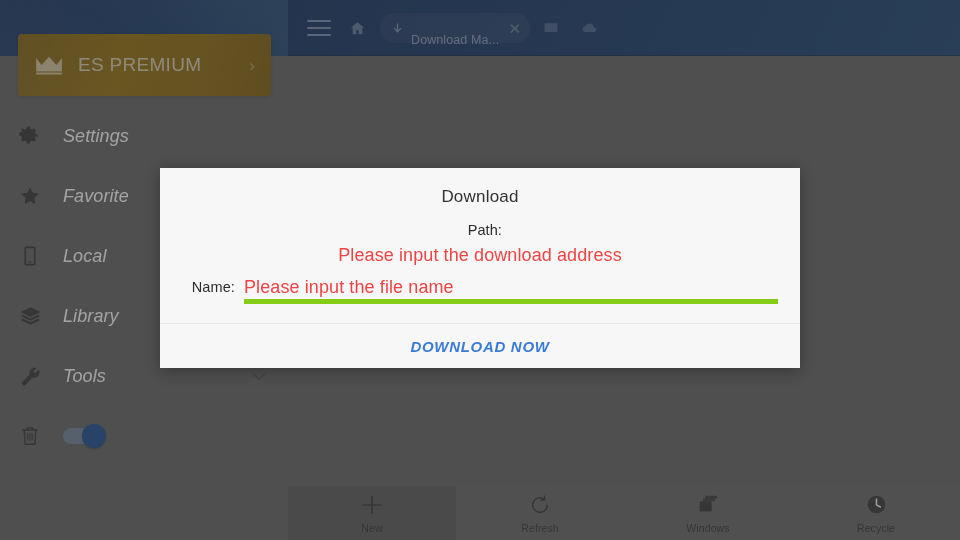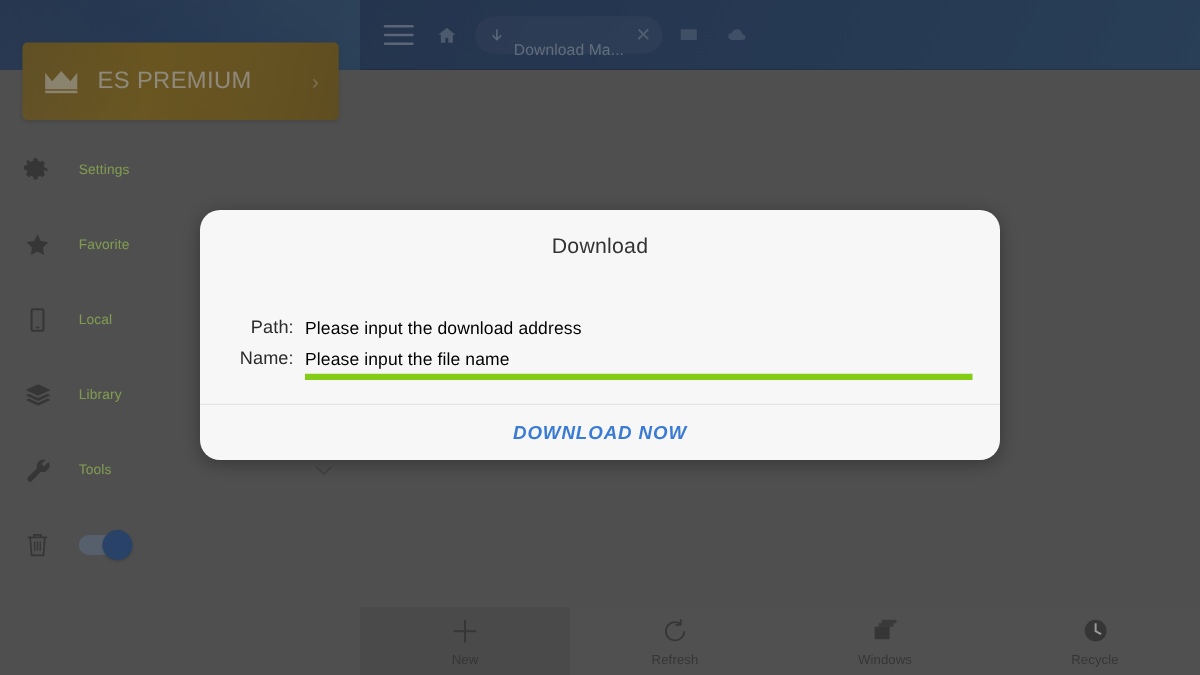--- a/index.html
+++ b/index.html
@@ -74,21 +74,21 @@
     font-size:19px; color:rgba(236,232,222,0.80); letter-spacing:0.3px; flex:1 1 auto;
   }
   .premium-chev { color:rgba(236,230,215,0.45); font-size:17px; line-height:1; }
 
   .sb-list { position:absolute; left:0; top:106px; width:288px; }
   .sb-item {
     height:60px; display:flex; align-items:center;
     padding:0 22px 0 17px; gap:20px;
   }
   .sb-ico { width:26px; height:26px; flex:0 0 auto; display:flex; align-items:center; justify-content:center; }
-  .sb-label { font-size:11px; color:#bef264; flex:1 1 auto; letter-spacing:0.1px; }
+  .sb-label { font-size:18px; color:#ffffff; flex:1 1 auto; letter-spacing:0.1px;font-style:italic; }
   .sb-chev { width:14px; height:9px; opacity:0.38; }
   .toggle {
     width:40px; height:16px; border-radius:8px;
     background:rgba(120,150,190,0.62); position:relative; flex:0 0 auto;
   }
   .toggle .knob {
     position:absolute; right:-3px; top:-4px; width:24px; height:24px;
     border-radius:50%; background:#17478f;
     box-shadow:0 1px 2px rgba(0,0,0,0.3);
   }
@@ -115,36 +115,35 @@
   }
   .bb-item.active { background:#575757; }
   .bb-ico { height:24px; display:flex; align-items:center; justify-content:center; }
   .bb-label { font-size:10.5px; color:#2f2f2f; letter-spacing:0.1px; }
 
   
   .dialog {
     position:absolute; left:160px; top:168px; width:640px; height:200px;
     background:#f7f7f7; z-index:20;
     box-shadow:0 3px 14px rgba(0,0,0,0.30);
-    border-radius:16px;
   }
   .dlg-title {
     text-align:center; font-size:17px; color:#333;
     padding-top:19px; letter-spacing:0.2px;
   }
   .field-row { display:flex; align-items:center; height:34px; }
   .field-label {
     font-size:14.5px; color:#2c2c2c; width:62px; text-align:right;
     flex:0 0 auto; padding-right:9px; letter-spacing:0.1px;
   }
   .field-input {
-    flex:1 1 auto; font-size:14px; color:#000000;
+    flex:1 1 auto; font-size:18px; color:#ef4444;
     letter-spacing:0.1px; line-height:34px; height:34px;
   }
-  .row-path { position:absolute; left:22px; top:77px; width:596px; }
+  .row-path { position:absolute; left:22px; top:54px; width:596px;flex-direction:column; }
   .row-name { position:absolute; left:22px; top:102px; width:596px; }
   .row-name .field-input { border-bottom:5px solid #84cc16; }
   .highlight {
     position:absolute; left:165px; top:226px; width:632px; height:42px;
     border:6px solid #f23a12; background:#ffffff; z-index:19;
   }
   .dlg-divider {
     position:absolute; left:0; top:155px; width:640px; height:1px; background:#e6e6e6;
   }
   .dlg-action {

